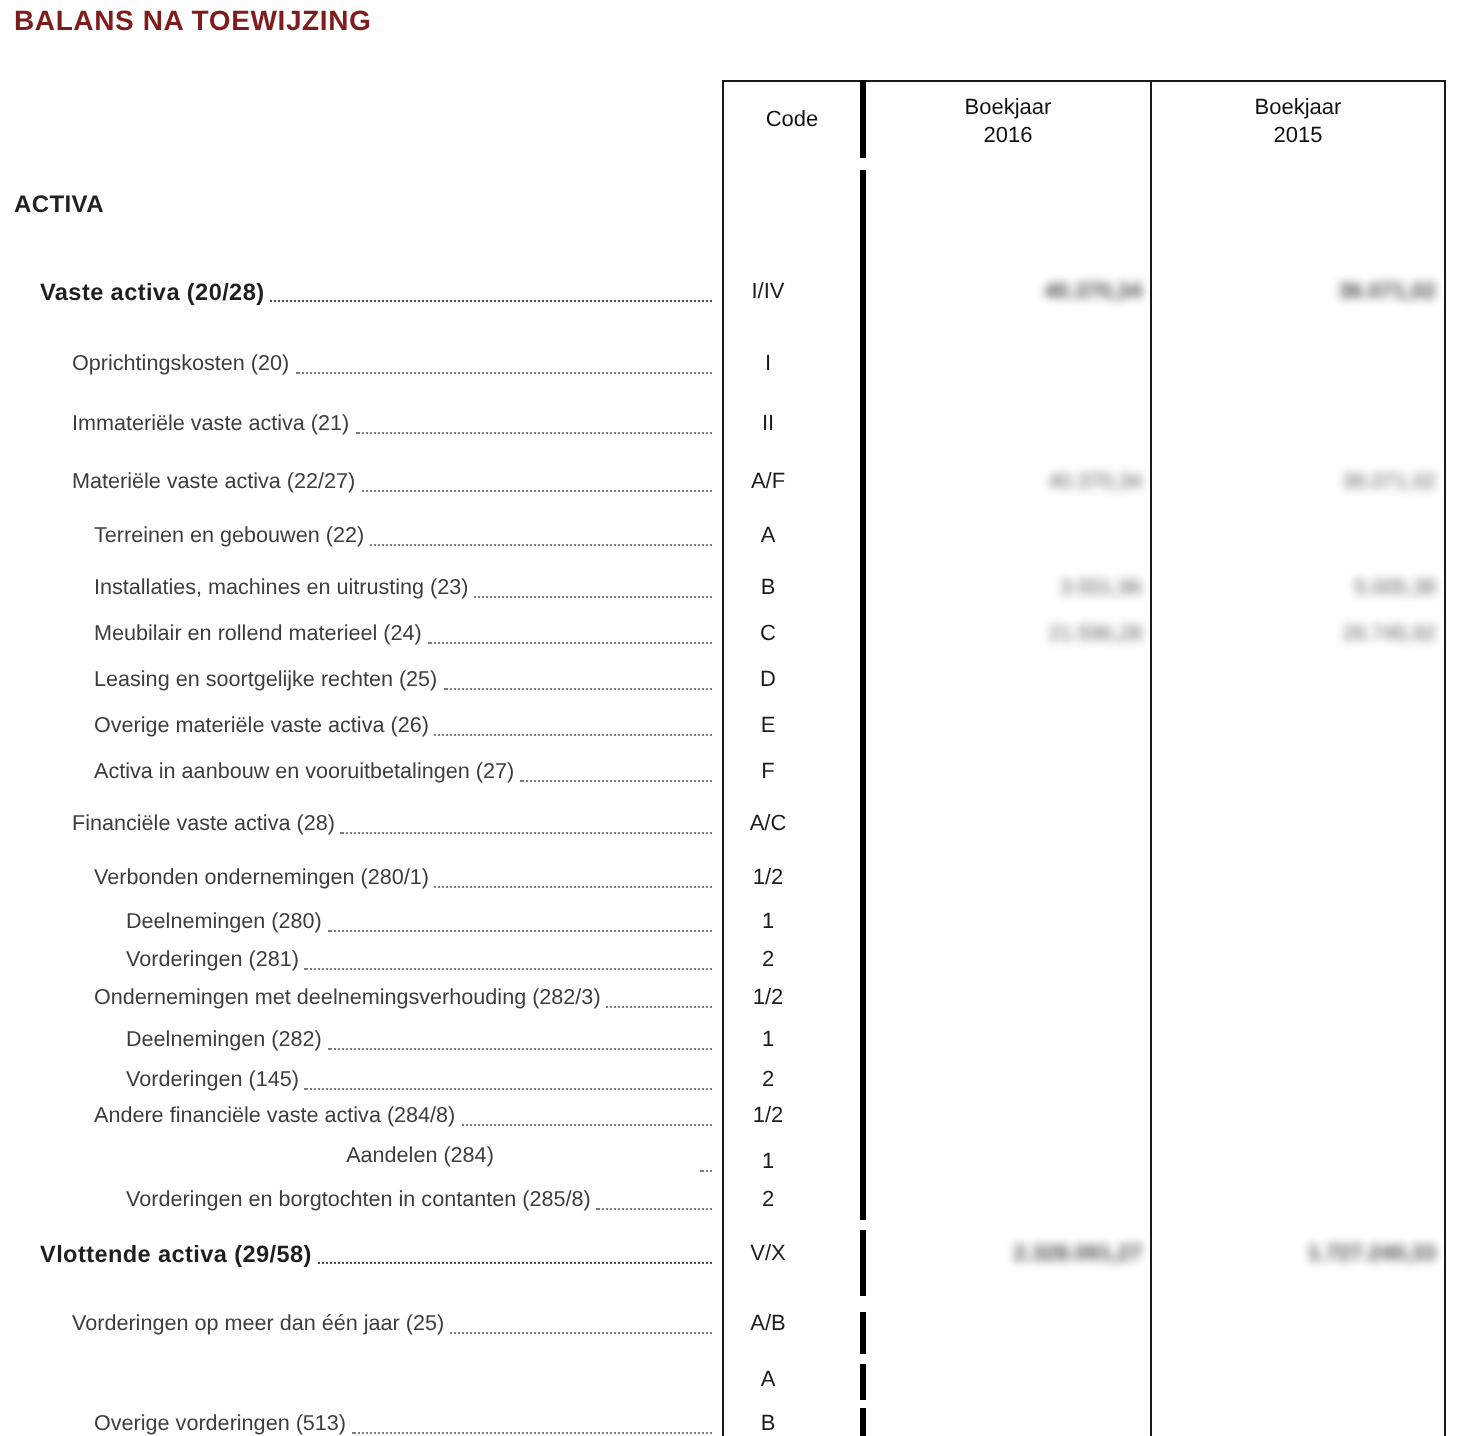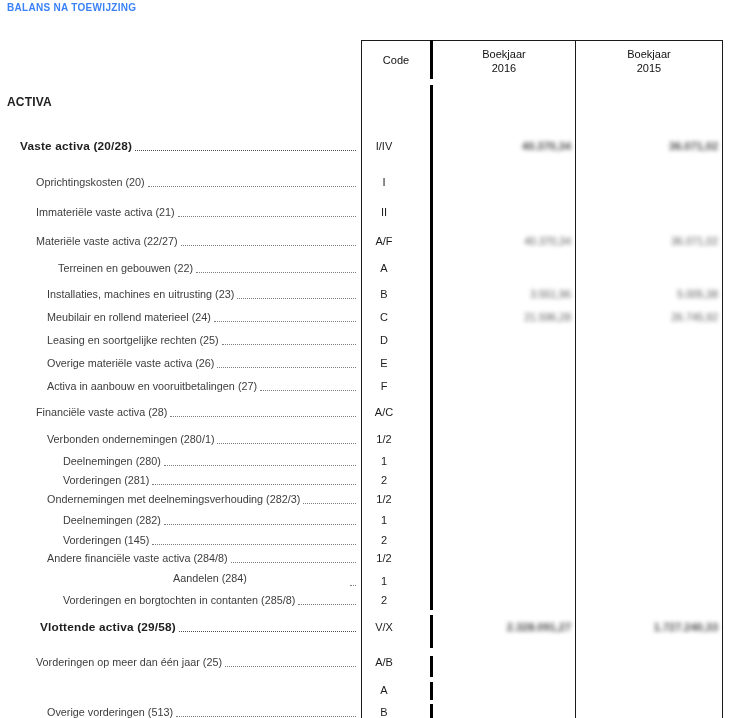--- a/index.html
+++ b/index.html
@@ -1,22 +1,22 @@
 <!DOCTYPE html>
 <html><head>
 <meta charset="utf-8">
 <style>
   html,body { margin:0; padding:0; background:#ffffff; }
   .page {
     position:relative; width:734px; height:718px; background:#ffffff;
     font-family:"Liberation Sans", sans-serif; overflow:hidden; color:#222;
   }
   .title {
-    position:absolute; left:7px; top:2px; font-size:10px; font-weight:bold;
-    color:#3b82f6; letter-spacing:0.3px; white-space:nowrap;
+    position:absolute; left:7px; top:2px; font-size:14px; font-weight:bold;
+    color:#7f1d1d; letter-spacing:0.3px; white-space:nowrap;
   }
   .activa {
     position:absolute; left:7px; top:95px; font-size:12px; font-weight:bold;
     color:#222; letter-spacing:0.2px;
   }
   
   .ln { position:absolute; background:#1a1a1a; }
   .ln.thick { background:#000; }
   .gap { position:absolute; background:#ffffff; }
   
@@ -101,21 +101,21 @@
     <div class="line" style="left: 36px;">
       <span class="lbl">Materiële vaste activa (22/27)</span>
             <span class="leader"></span>
     </div>
     <div class="code">A/F</div>
     <div class="v v16">40.370,34</div>
     <div class="v v15">36.071,02</div>
   </div>
 
   <div class="row" style="top: 259px;">
-    <div class="line" style="left: 58px;">
+    <div class="line" style="left: 47px;">
       <span class="lbl">Terreinen en gebouwen (22)</span>
             <span class="leader"></span>
     </div>
     <div class="code">A</div>
 
   </div>
 
   <div class="row" style="top: 285px;">
     <div class="line" style="left: 47px;">
       <span class="lbl">Installaties, machines en uitrusting (23)</span>
@@ -247,21 +247,21 @@
   <div class="row" style="top: 591px;">
     <div class="line" style="left: 63px;">
       <span class="lbl">Vorderingen en borgtochten in contanten (285/8)</span>
             <span class="leader"></span>
     </div>
     <div class="code">2</div>
 
   </div>
 
   <div class="row bold" style="top: 618px;">
-    <div class="line" style="left: 20px; margin-left: 20px;">
+    <div class="line" style="left: 20px;">
       <span class="lbl">Vlottende activa (29/58)</span>
             <span class="leader"></span>
     </div>
     <div class="code">V/X</div>
     <div class="v v16">2.328.091,27</div>
     <div class="v v15">1.727.240,33</div>
   </div>
 
   <div class="row" style="top: 653px;">
     <div class="line" style="left: 36px;">

